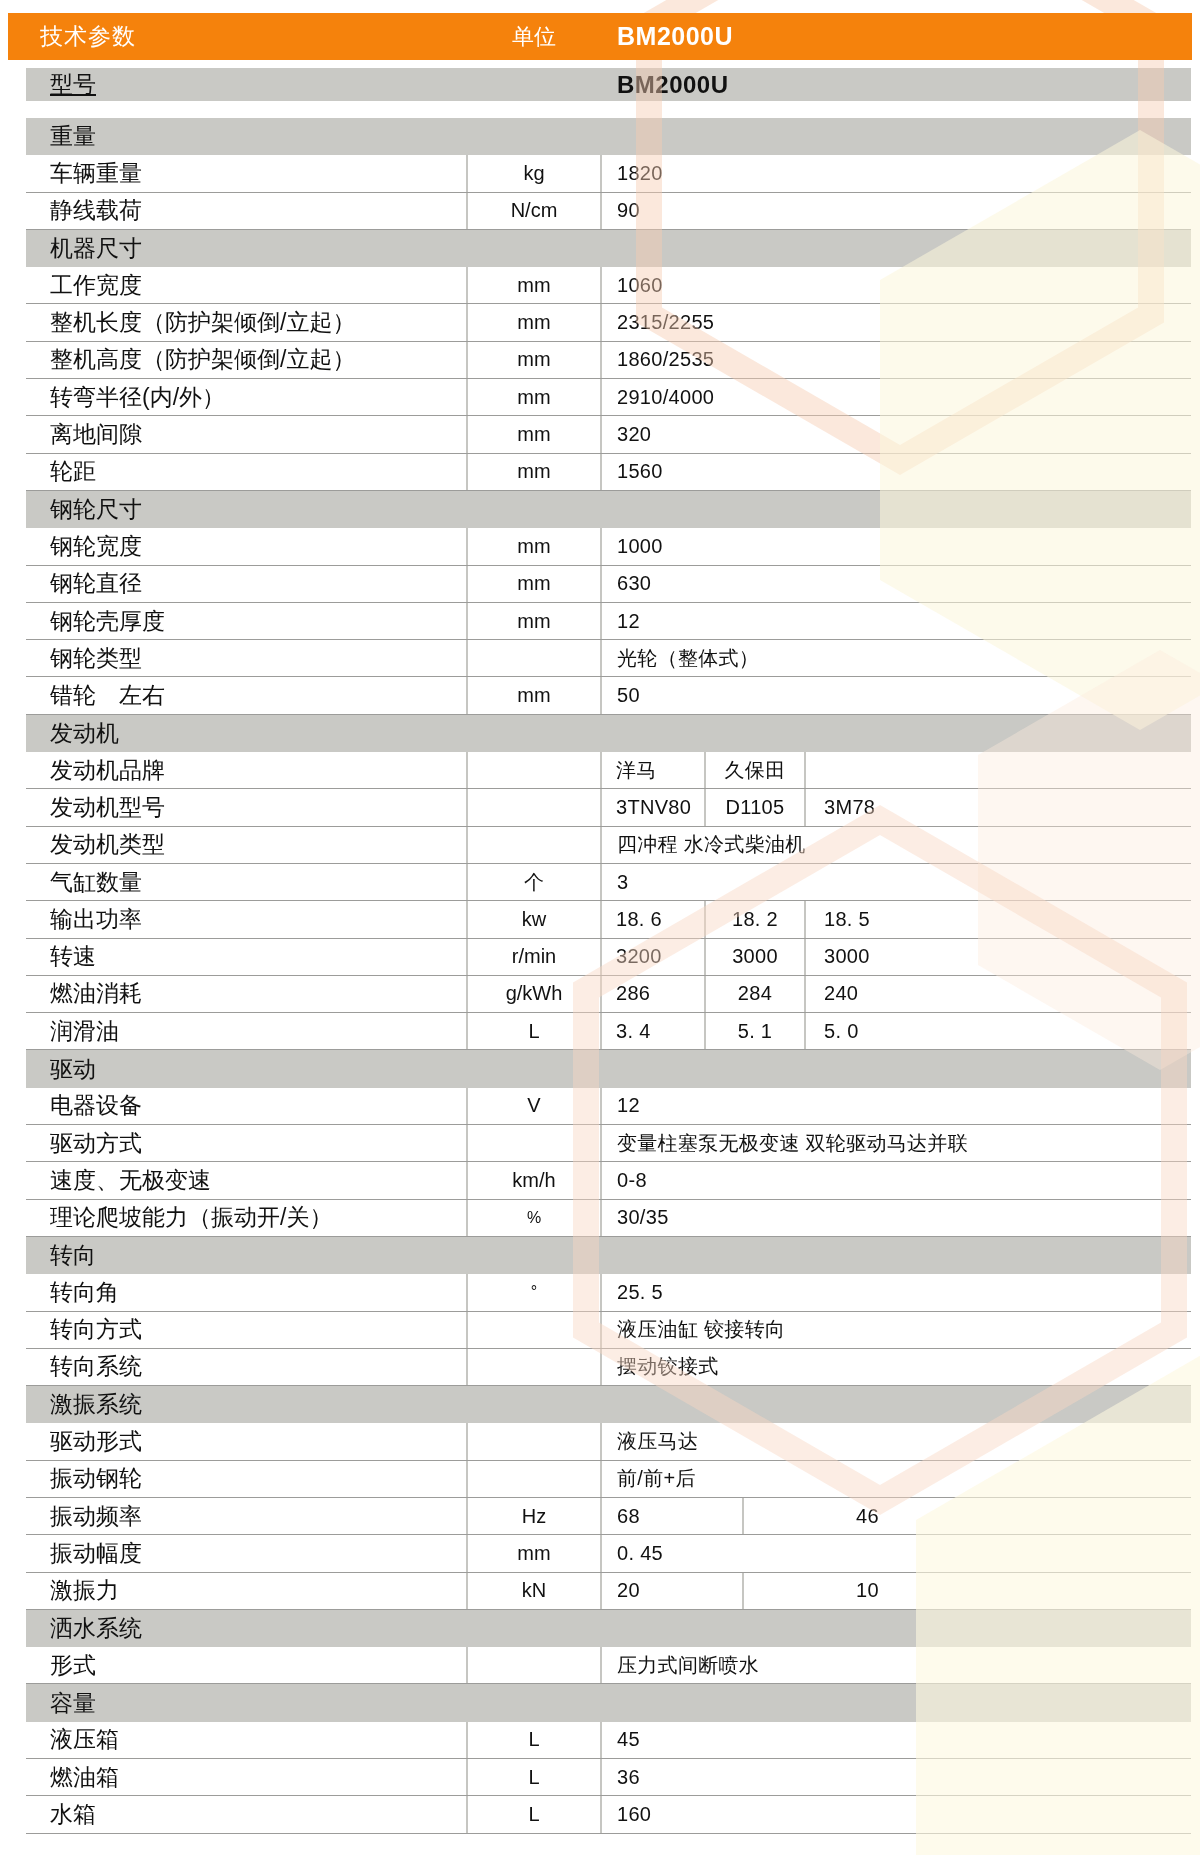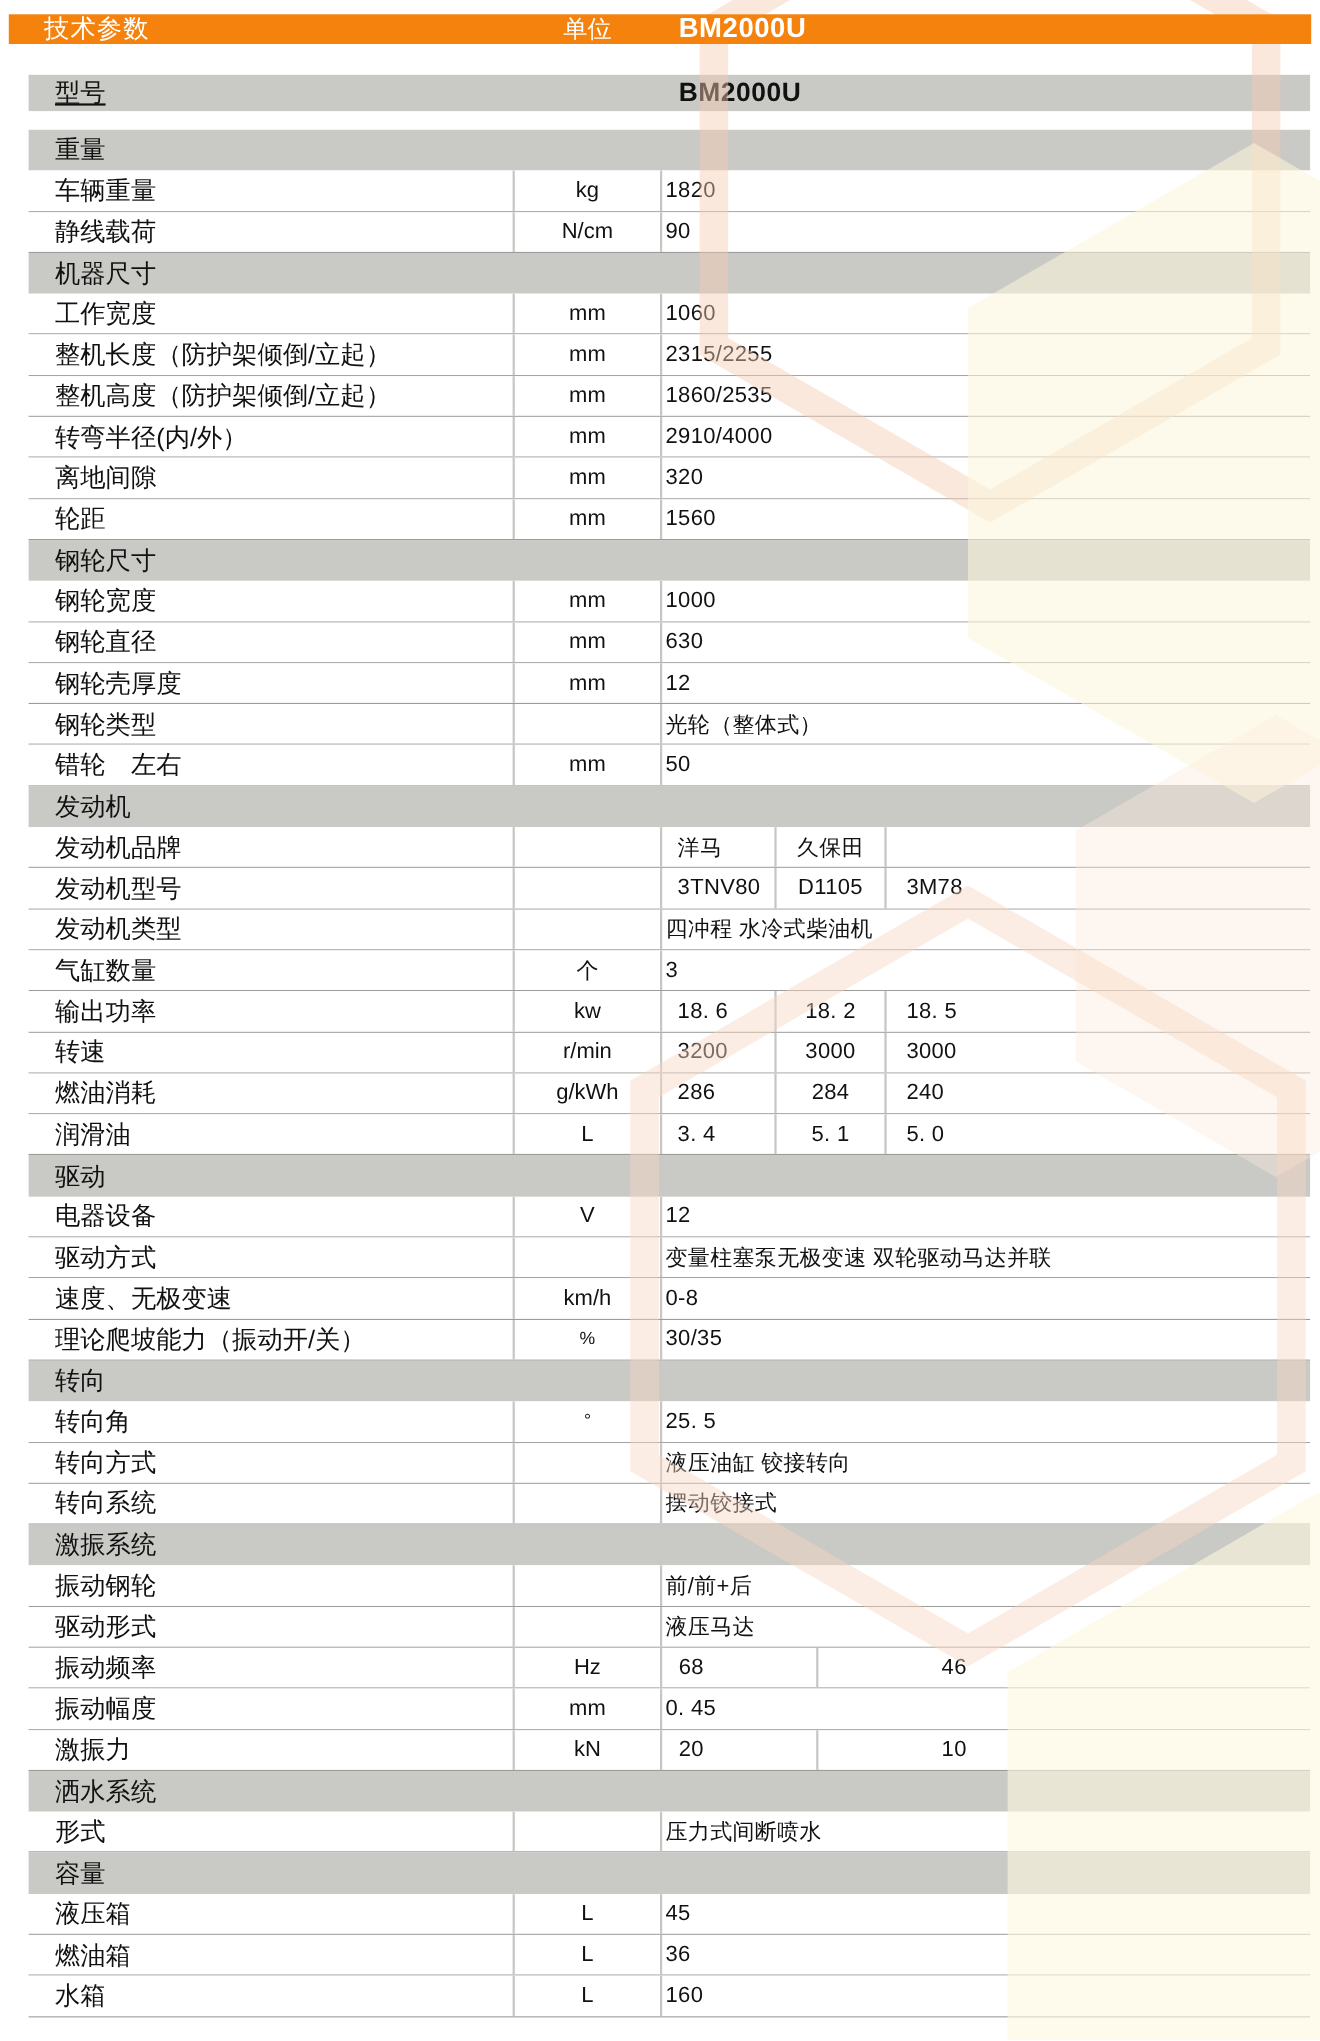--- a/index.html
+++ b/index.html
@@ -28,21 +28,21 @@
   .deco{
     position:absolute;
     left:0;top:0;width:1200px;height:1855px;
     z-index:5;
     pointer-events:none;
   }
   
   .orange-bar{
     position:absolute;
     left:8px;top:13px;
-    width:1184px;height:27px;
+    width:1184px;height:47px;
     background:var(--orange);
     display:flex;
     align-items:center;
     padding-left:18px;
     z-index:6;
     color:#fff;
   }
   .bar-title{width:var(--label-w);padding-left:14px;font-size:23px;letter-spacing:1px;}
   .bar-unit{width:var(--unit-w);text-align:center;font-size:22px;}
   .bar-model{padding-left:15px;font-size:25px;font-weight:bold;letter-spacing:.5px;}
@@ -89,21 +89,21 @@
     display:flex;align-items:center;justify-content:center;
     font-size:20px;
   }
   .cell-unit.small{font-size:16px;}
   .cell-values{flex:1;display:flex;align-items:stretch;}
   .vcell{
     display:flex;align-items:center;
     font-size:20px;
     letter-spacing:.3px;
   }
-  .cols1 .vcell{flex:1;padding-left:3px;}
+  .cols1 .vcell{flex:1;padding-left:15px;}
   .cols3 .vcell:nth-child(1){width:102px;padding-left:14px;}
   .cols3 .vcell:nth-child(2){width:102px;justify-content:center;border-left:2px solid var(--vline);border-right:2px solid var(--vline);}
   .cols3 .vcell:nth-child(3){flex:1;padding-left:18px;}
   .cols2 .vcell:nth-child(1){width:140px;padding-left:15px;}
   .cols2 .vcell:nth-child(2){flex:1;padding-left:112px;border-left:2px solid var(--vline);}
 </style>
 </head>
 <body>
 
 <div class="page">
@@ -352,31 +352,31 @@
           <span class="cell-label">转向系统</span>
           <span class="cell-unit"></span>
           <div class="cell-values cols1">
             <span class="vcell">摆动铰接式</span>
           </div>
         </div>
         <div class="section-row">
           <span class="section-title">激振系统</span>
         </div>
         <div class="data-row">
+          <span class="cell-label">驱动形式</span>
+          <span class="cell-unit"></span>
+          <div class="cell-values cols1">
+            <span class="vcell">液压马达</span>
+          </div>
+        </div>
+        <div class="data-row">
           <span class="cell-label">振动钢轮</span>
           <span class="cell-unit"></span>
           <div class="cell-values cols1">
             <span class="vcell">前/前+后</span>
-          </div>
-        </div>
-        <div class="data-row">
-          <span class="cell-label">驱动形式</span>
-          <span class="cell-unit"></span>
-          <div class="cell-values cols1">
-            <span class="vcell">液压马达</span>
           </div>
         </div>
         <div class="data-row">
           <span class="cell-label">振动频率</span>
           <span class="cell-unit">Hz</span>
           <div class="cell-values cols2">
             <span class="vcell">68</span>
             <span class="vcell">46</span>
           </div>
         </div>

